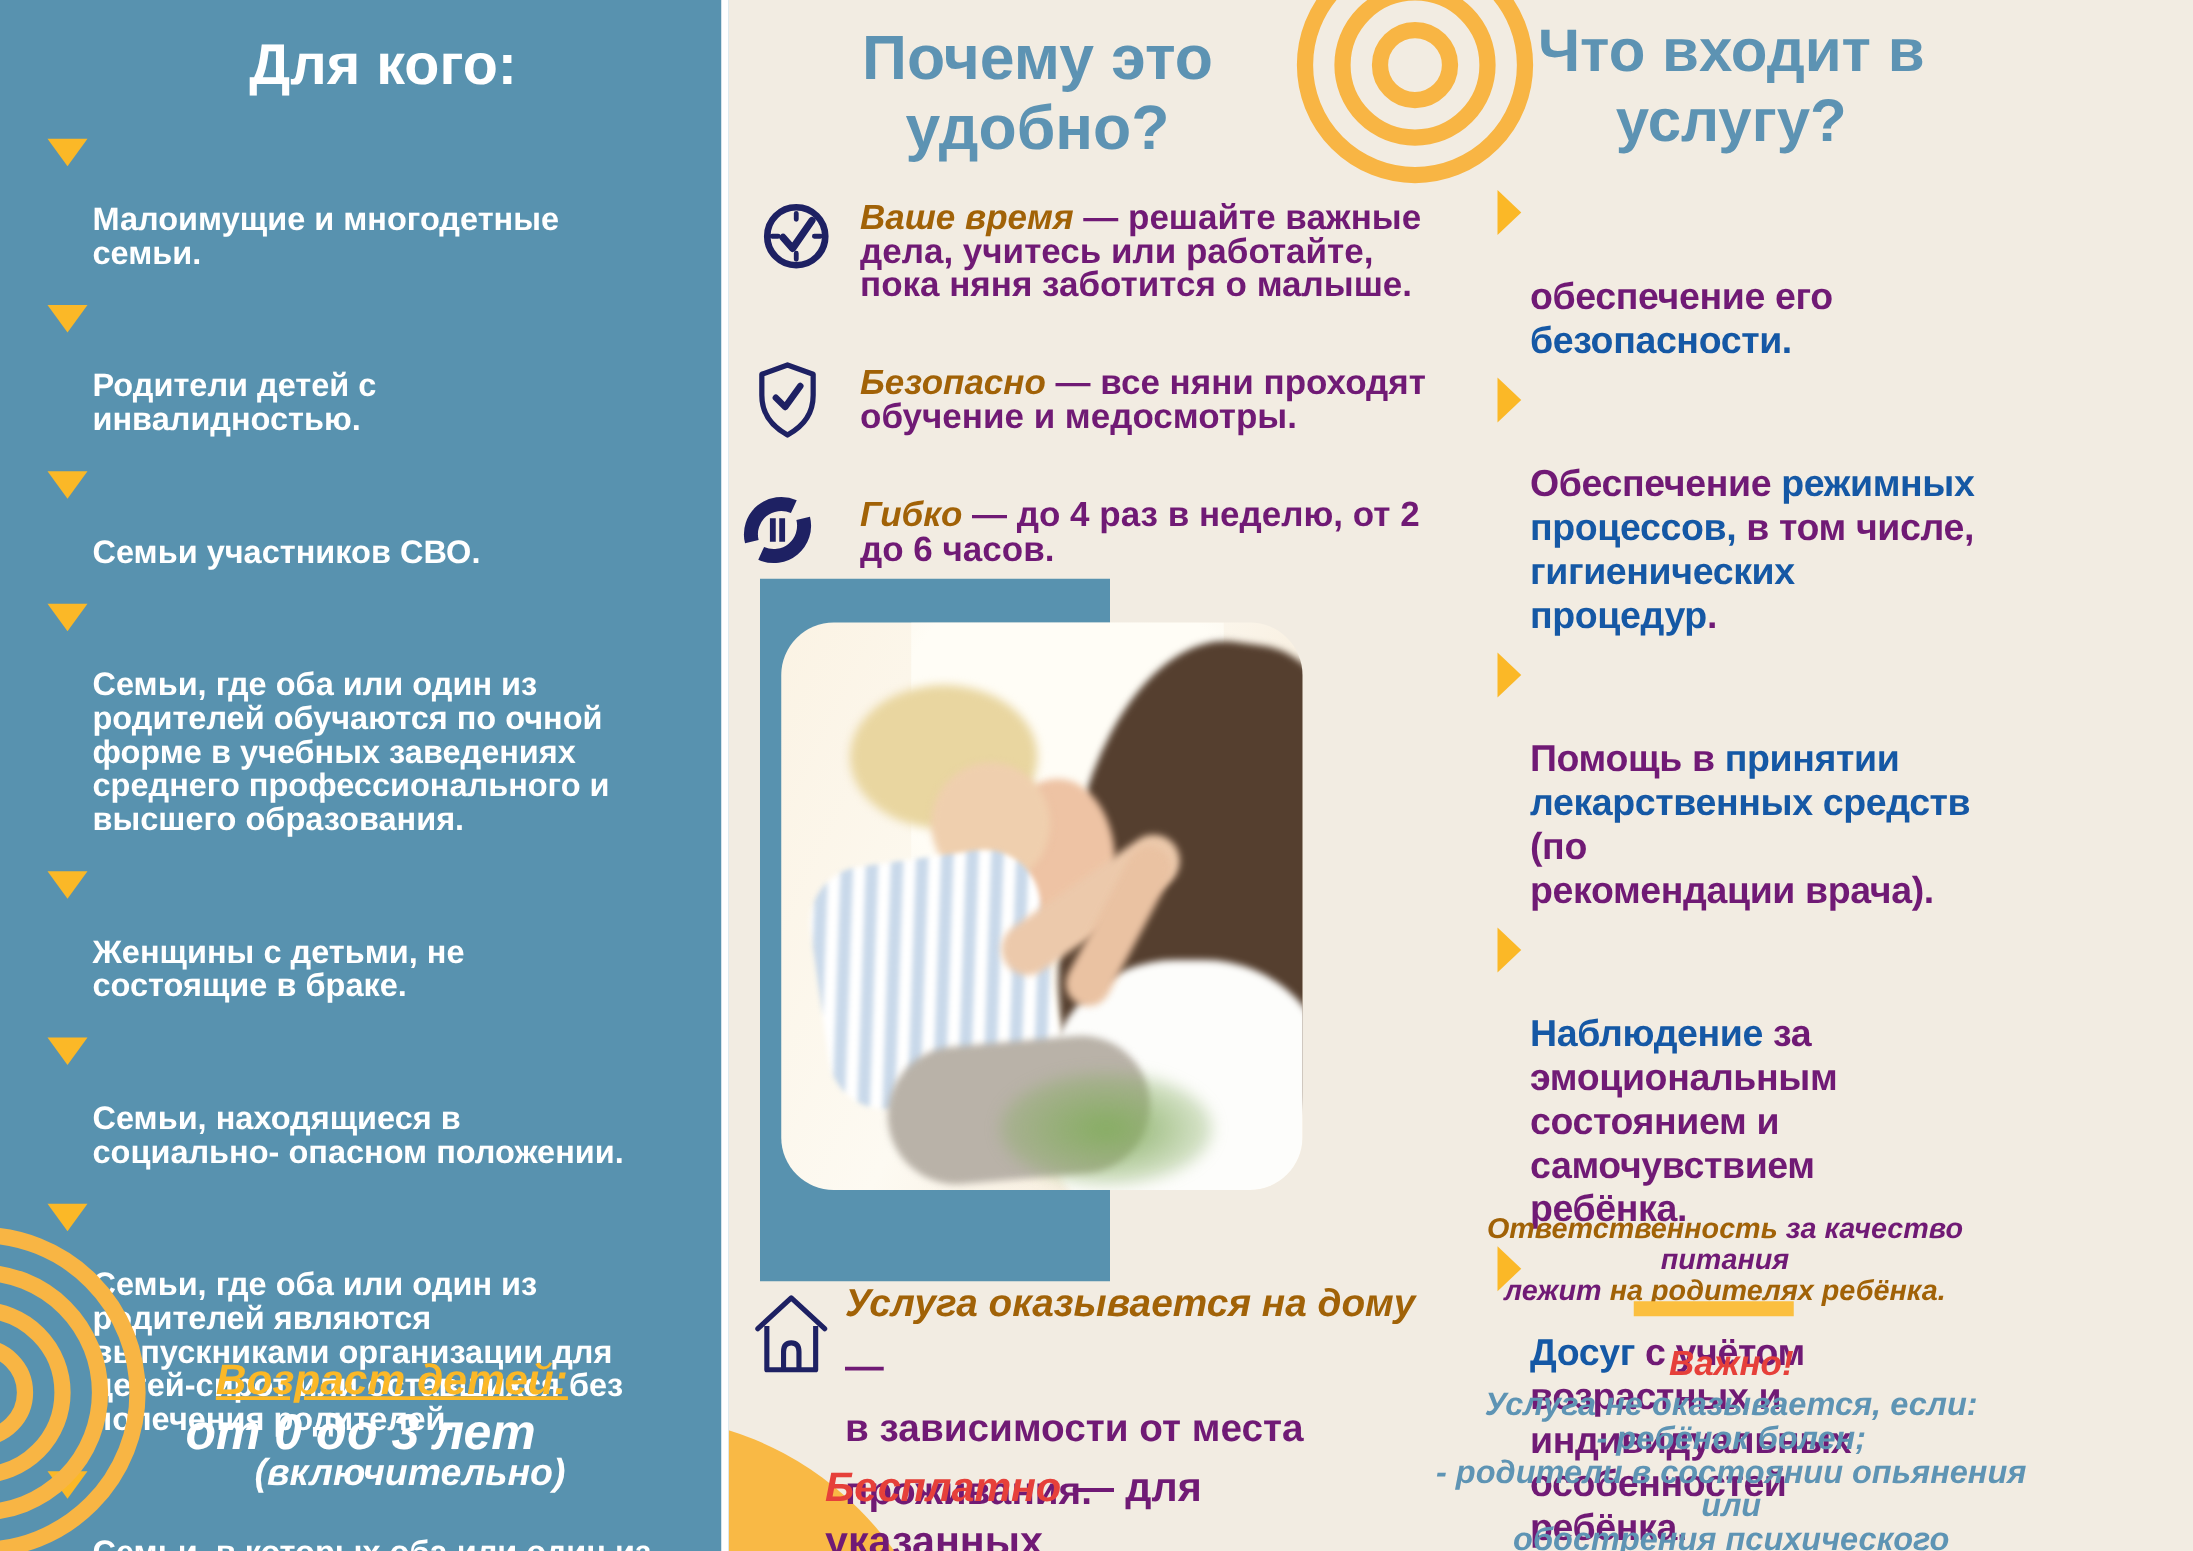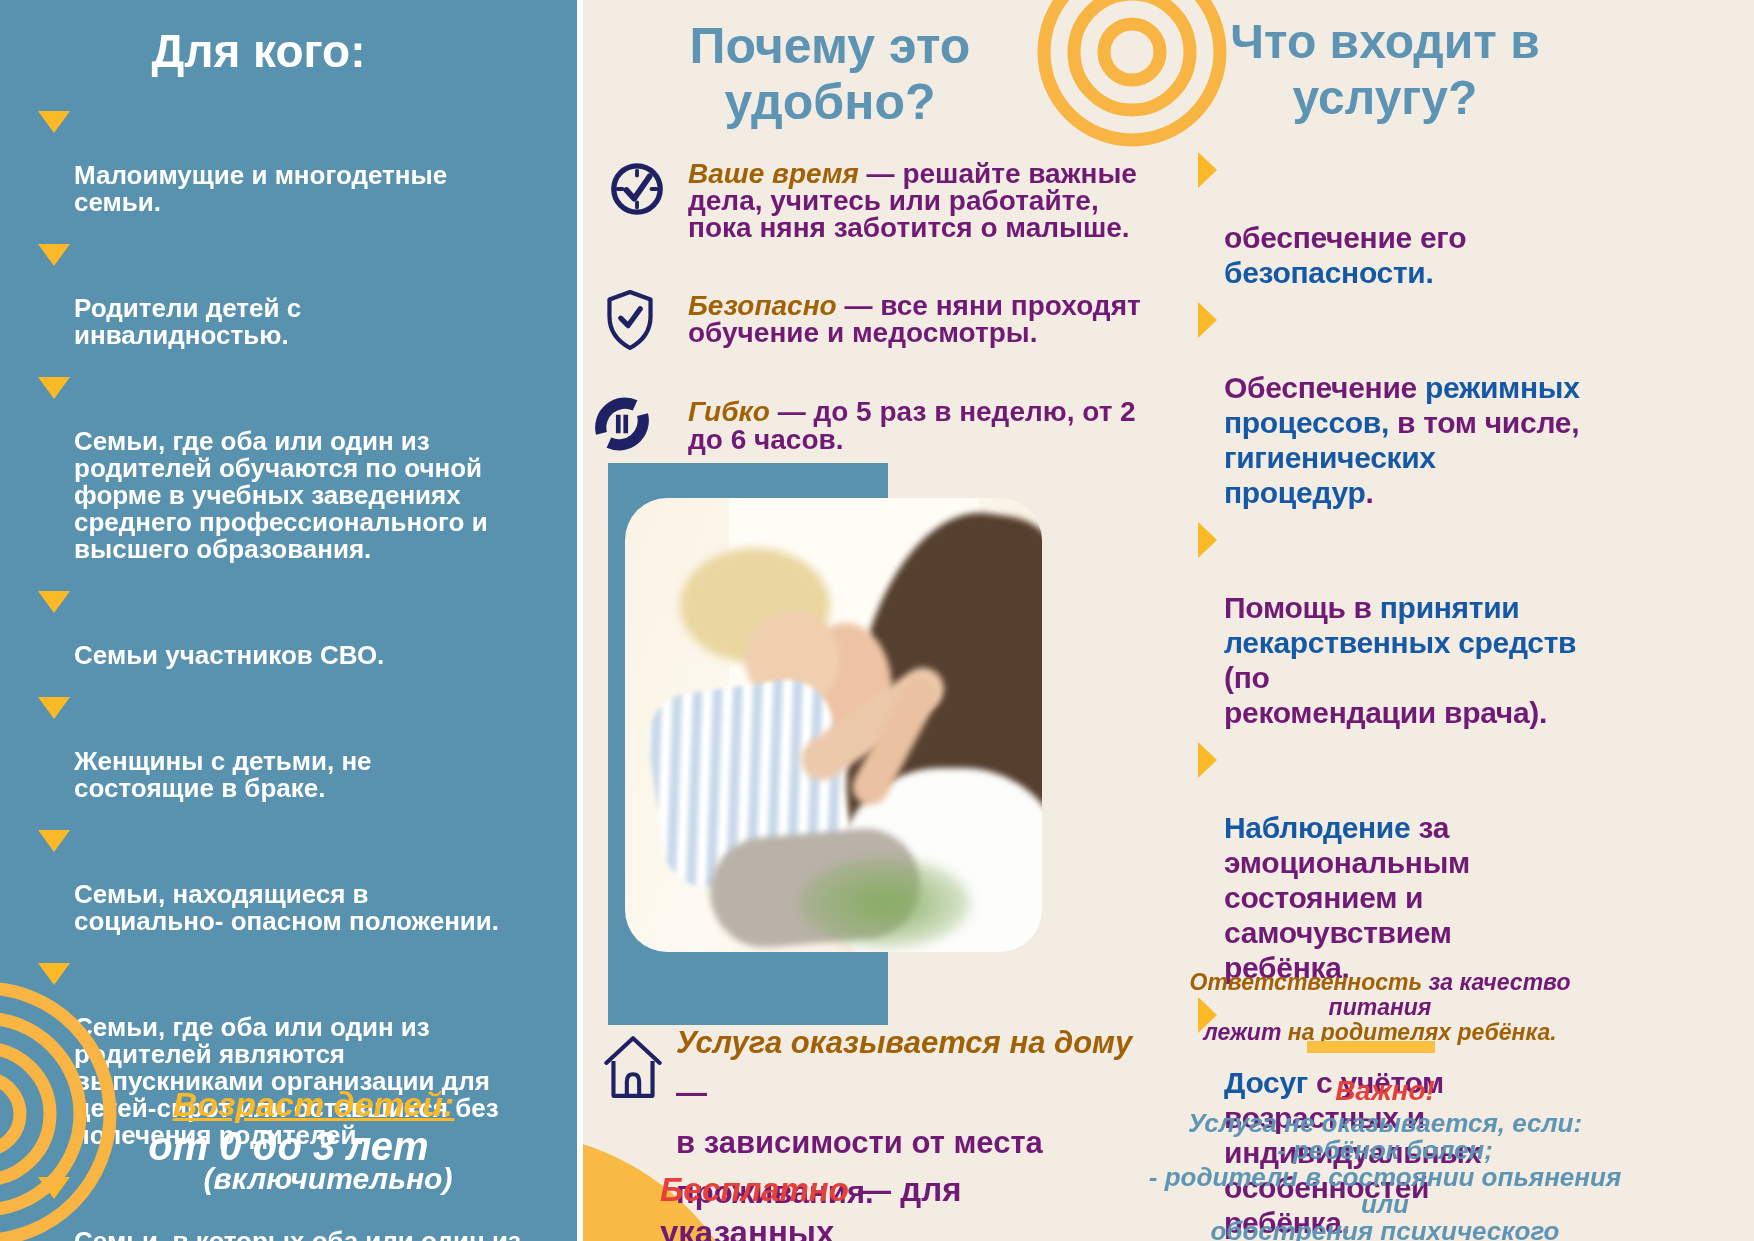--- a/index.html
+++ b/index.html
@@ -11,21 +11,21 @@
   
   .big-circle{left:247px;top:1132px;width:516px;height:516px;border-radius:50%;
               background:#f9b945;z-index:0;}
   .rings-top{left:1000px;top:-80px;z-index:0;}
   .rings-left{left:-148px;top:982px;z-index:1;}
 
   
   .col-left{left:0;top:0;width:577px;height:1241px;background:#5892af;z-index:3;
             border-right:6px solid #ffffff;overflow:hidden;}
   .left-title{left:0;top:24px;width:517px;text-align:center;color:#ffffff;
-              font-size:46px;font-weight:bold;}
+              font-size:46px;font-weight:bold;padding-left:48px;}
   .left-list{left:38px;top:108px;width:510px;display:flex;flex-direction:column;gap:25px;}
   .left-item{position:relative;padding-left:36px;color:#ffffff;font-size:26px;
              font-weight:bold;line-height:27px;}
   .tri-down{position:absolute;left:0;top:3px;width:0;height:0;
             border-left:16px solid transparent;border-right:16px solid transparent;
             border-top:22px solid #fbb827;}
   .age-label{left:0;top:1085px;width:577px;text-align:center;color:#fbb827;
              font-size:34px;font-weight:bold;font-style:italic;text-decoration:underline;padding-left:25px;}
   .age-value{left:0;top:1124px;width:577px;text-align:center;color:#ffffff;
              font-size:40px;font-weight:bold;font-style:italic;}
@@ -125,30 +125,30 @@
       <div class="left-item pre">
         <span class="tri-down"></span>
         <span>Малоимущие и многодетные
 семьи.</span></div>
       <div class="left-item pre">
         <span class="tri-down"></span>
         <span>Родители детей с
 инвалидностью.</span></div>
       <div class="left-item pre">
         <span class="tri-down"></span>
+        <span>Семьи участников СВО.</span></div>
+      <div class="left-item pre">
+        <span class="tri-down"></span>
         <span>Семьи, где оба или один из
 родителей обучаются по очной
 форме в учебных заведениях
 среднего профессионального и
 высшего образования.</span></div>
       <div class="left-item pre">
         <span class="tri-down"></span>
-        <span>Семьи участников СВО.</span></div>
-      <div class="left-item pre">
-        <span class="tri-down"></span>
         <span>Женщины с детьми, не
 состоящие в браке.</span></div>
       <div class="left-item pre">
         <span class="tri-down"></span>
         <span>Семьи, находящиеся в
 социально- опасном положении.</span></div>
       <div class="left-item pre">
         <span class="tri-down"></span>
         <span>Семьи, где оба или один из
 родителей являются
@@ -184,21 +184,21 @@
   </svg>
   <div class="abs row2-text feature-text pre"><span class="sg-darki">Безопасно</span><span class="sg-light"> — все няни проходят
 обучение и медосмотры.</span></div>
 
   <svg class="abs row3-icon" width="56" height="56" viewBox="0 0 60 60" fill="none" stroke="#1e2163">
     <path d="M44 10 A26 26 0 0 0 8 40" stroke-width="12"></path>
     <path d="M16 50 A26 26 0 0 0 52 20" stroke-width="12"></path>
     <path d="M30 18 V42" stroke-width="8" stroke="#f2ece2"></path>
     <path d="M26 20 V40 M34 20 V40" stroke-width="5"></path>
   </svg>
-  <div class="abs row3-text feature-text pre"><span class="sg-darki">Гибко</span><span class="sg-light"> — до 5 раз в неделю, от 2
+  <div class="abs row3-text feature-text pre"><span class="sg-darki">Гибко</span><span class="sg-light"> — до 4 раз в неделю, от 2
 до 6 часов.</span></div>
 
   <div class="abs blue-rect"></div>
   <div class="abs photo">
     <div class="ph-light"></div>
     <div class="ph-hair"></div>
     <div class="ph-face"></div>
     <div class="ph-shirt"></div>
     <div class="ph-babyhair"></div>
     <div class="ph-babyface"></div>

